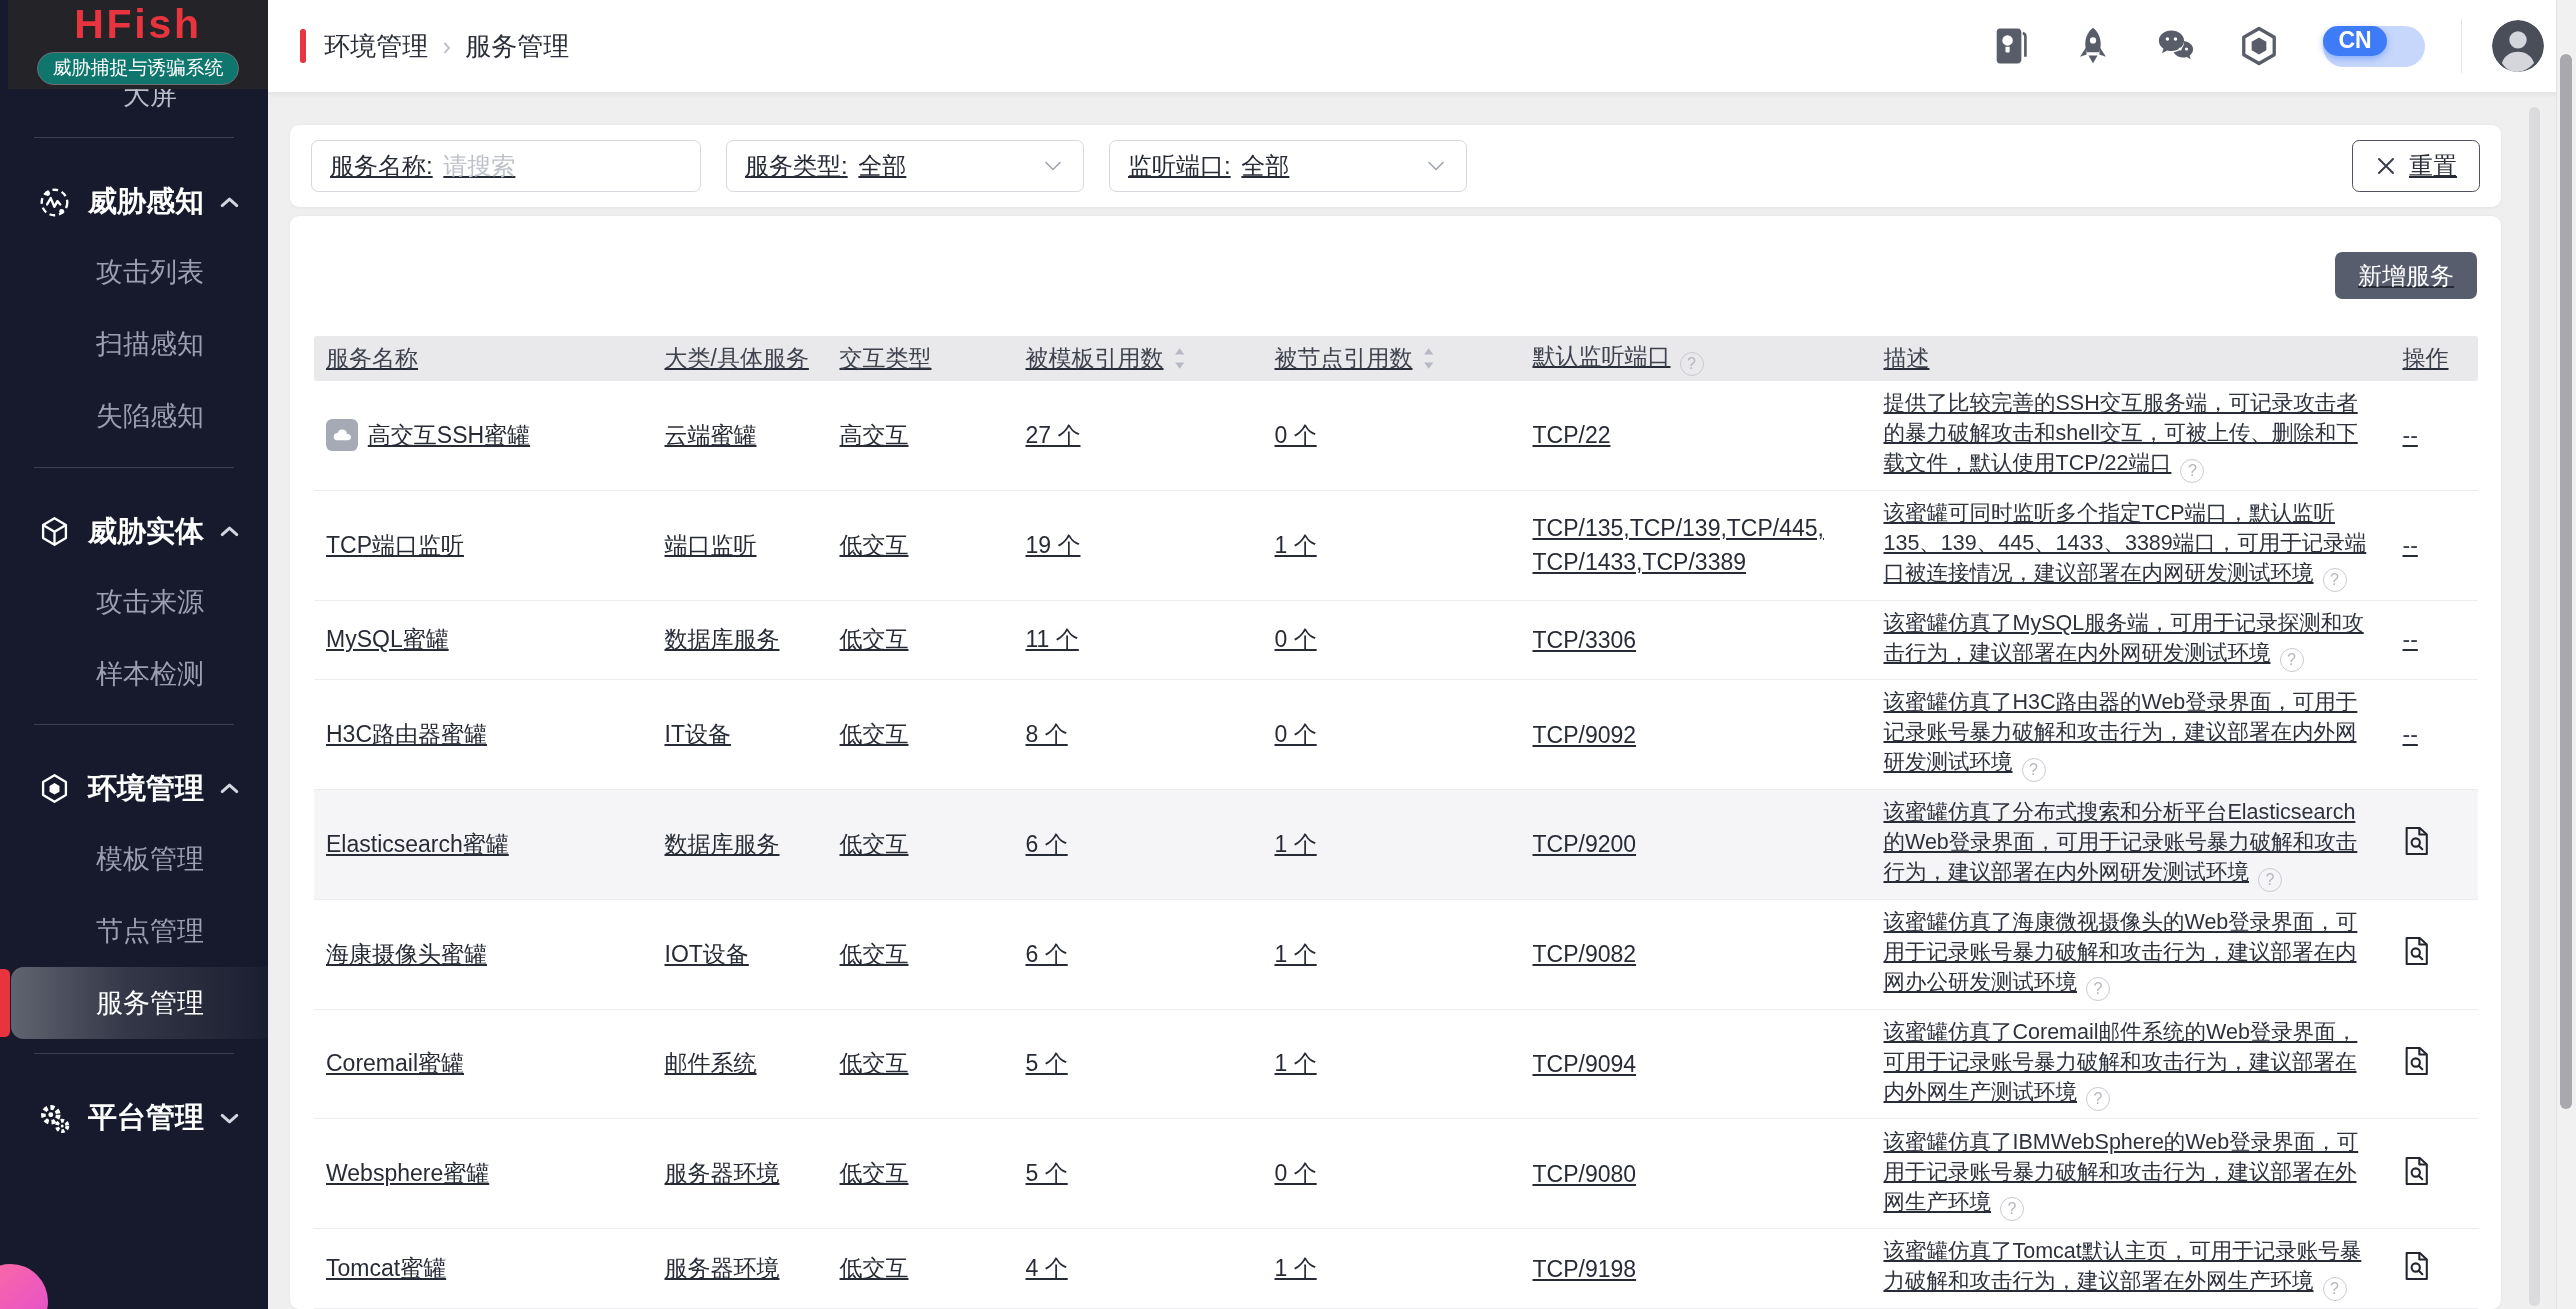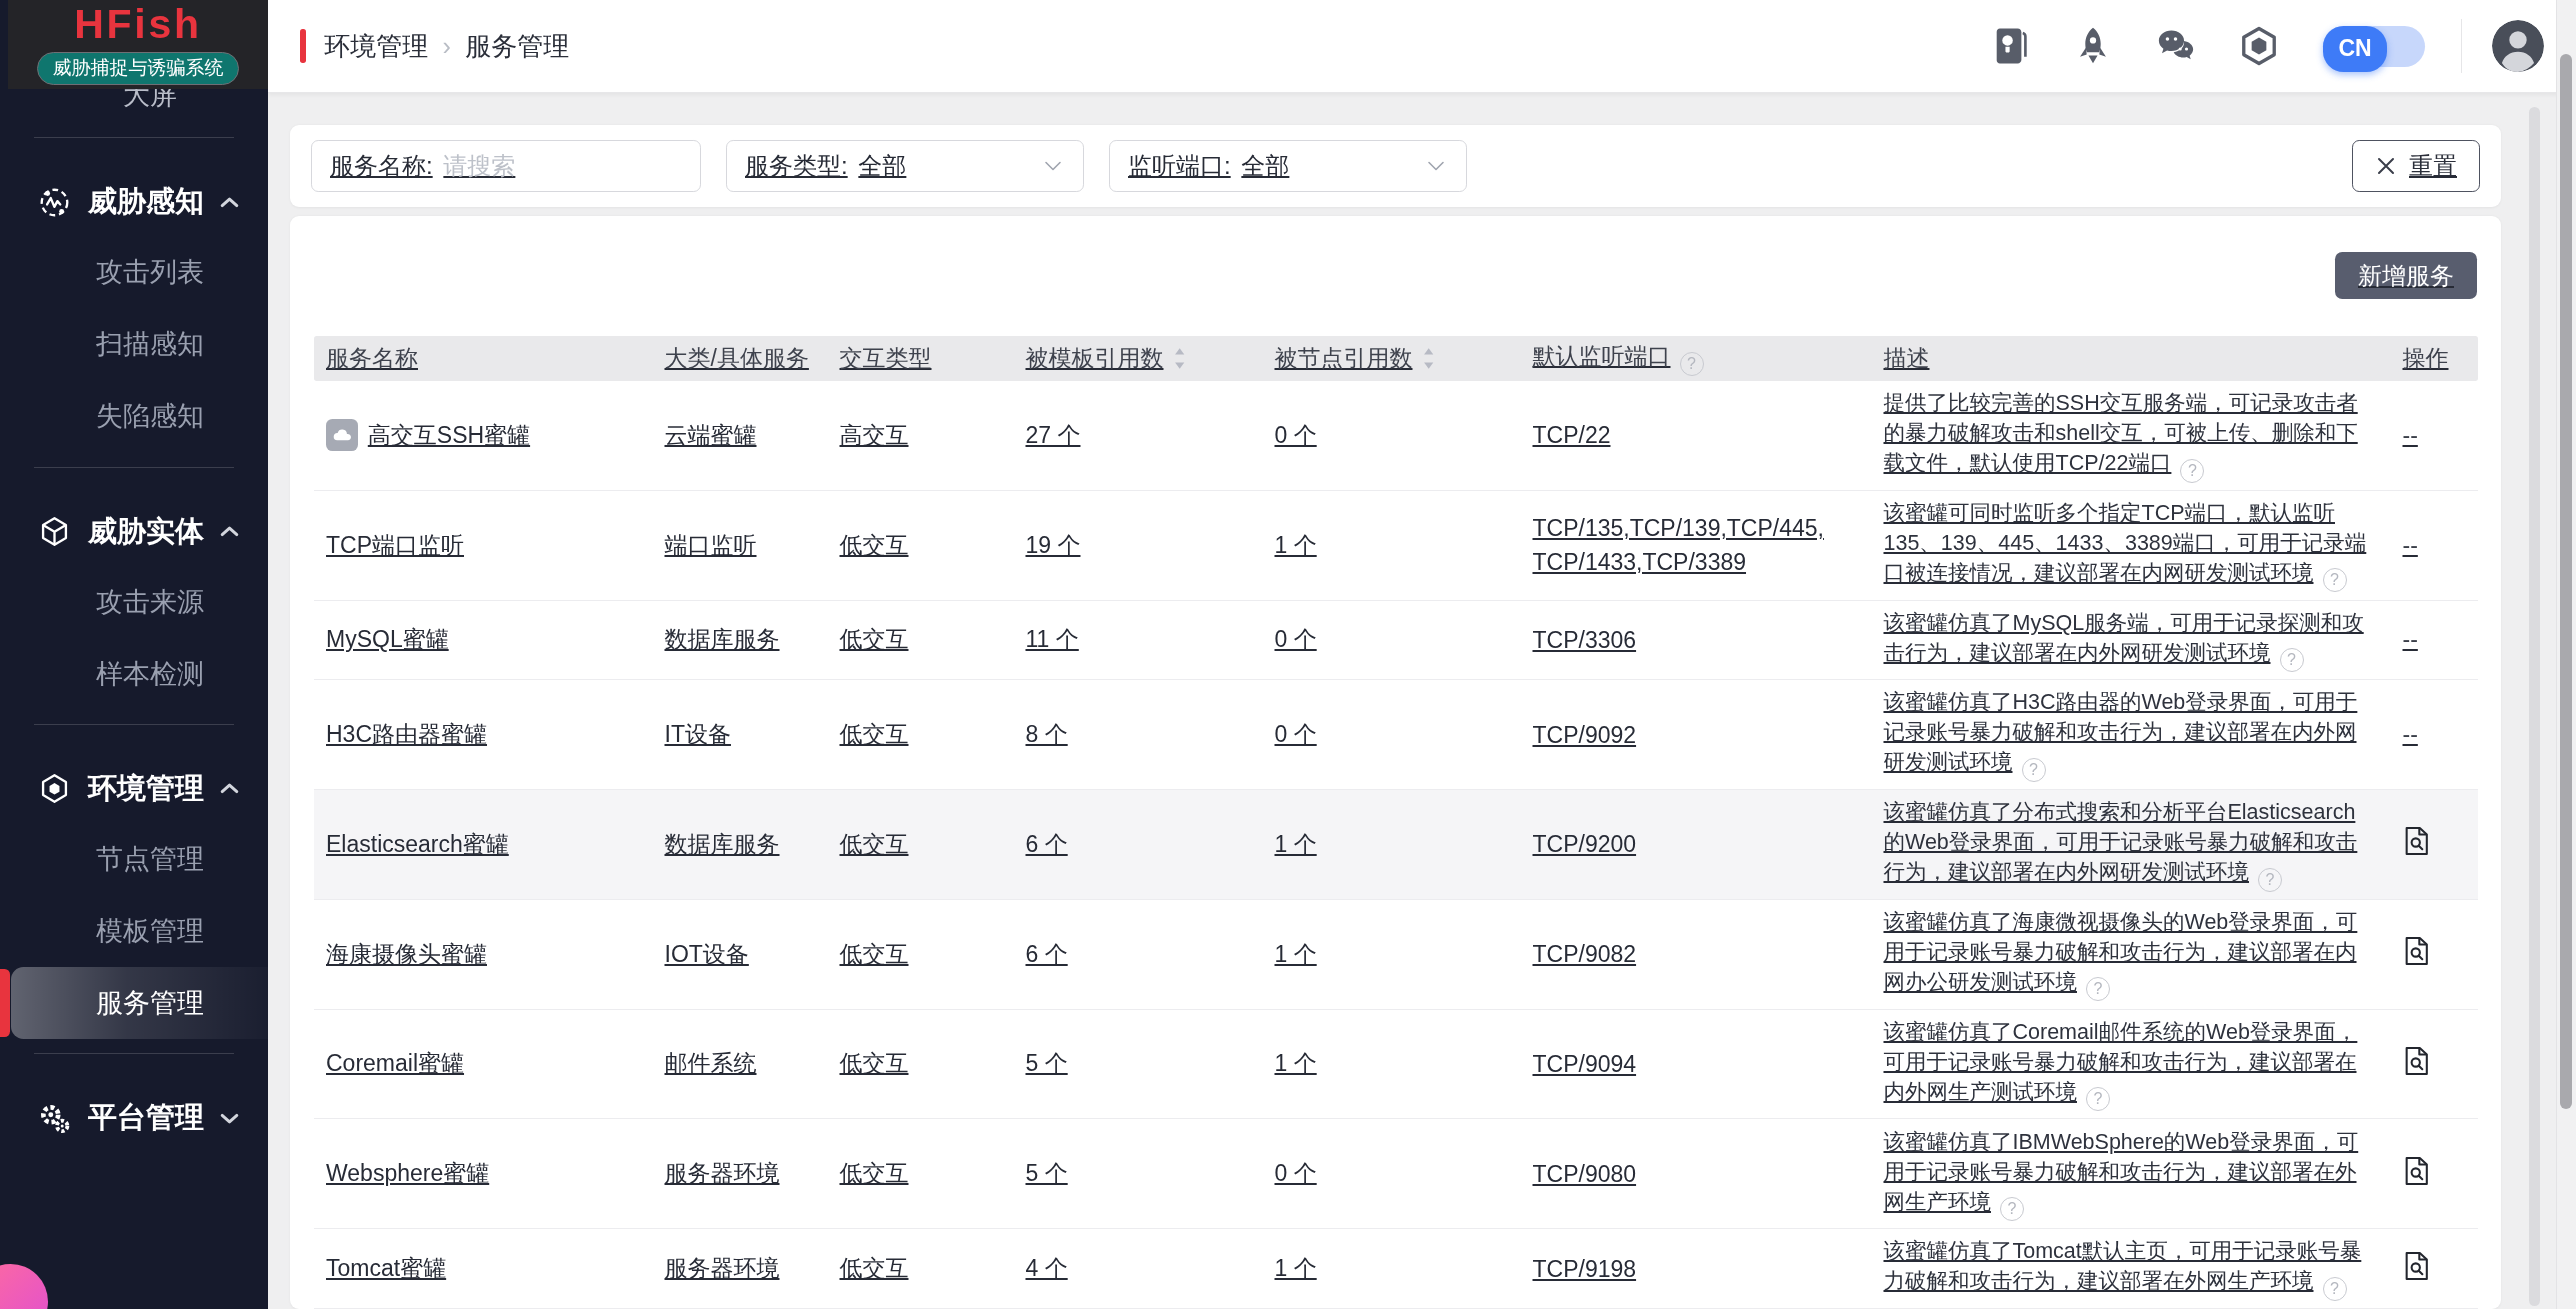--- a/index.html
+++ b/index.html
@@ -25,21 +25,21 @@
   .blob { position:absolute; left:-27px; bottom:-30px; width:75px; height:75px; border-radius:50%; background:linear-gradient(135deg,#ff6b9e,#e04fd1); z-index:4; }
 
   
   .topbar { position:absolute; left:268px; top:0; width:2308px; height:93px; background:#fff; border-bottom:0.9px solid #e7e7e9; box-shadow:0 1.8px 4.5px rgba(0,0,0,.05); display:flex; align-items:center; padding:0 32px; z-index:3; }
   .crumb-bar { width:6.3px; height:34px; background:#e8343e; border-radius:2.7px; margin-right:18px; }
   .crumb { font-size:26px; color:#2a2e39; }
   .crumb-sep { font-size:25px; color:#b9bdc5; margin:0 14.3px; }
   .top-right { margin-left:auto; display:flex; align-items:center; }
   .tico { width:42px; height:42px; margin-left:41px; color:#585d69; cursor:pointer; }
   .lang { width:102px; height:41px; border-radius:20.6px; background:#c7d7fb; position:relative; margin-left:43px; cursor:pointer; }
-  .lang .knob { position:absolute; left:0; top:0; width:64px; height:46px; border-radius:20.6px; background:#3e7bf7; color:#fff; font-size:23px; font-weight:bold; display:flex; align-items:center; justify-content:center; box-shadow:0 2.7px 7.2px rgba(62,123,247,.45); }
+  .lang .knob { position:absolute; left:0; top:0; width:64px; height:30px; border-radius:20.6px; background:#3e7bf7; color:#fff; font-size:23px; font-weight:bold; display:flex; align-items:center; justify-content:center; box-shadow:0 2.7px 7.2px rgba(62,123,247,.45); }
   .v-div { width:0.9px; height:54px; background:#e6e6e8; margin:0 30px 0 36px; }
   .avatar { width:52px; height:52px; border-radius:50%; overflow:hidden; cursor:pointer; flex:none; }
 
   
   .content { position:absolute; left:268px; top:93px; right:0; bottom:0; padding:32px 75px 0 21.5px; display:flex; flex-direction:column;text-decoration:underline; }
   .card { background:#fff; border-radius:9px; box-shadow:0 0.9px 2.7px rgba(0,0,0,.05); }
   .filter-card { padding:15px 21.5px; display:flex; align-items:center; flex:none; }
   .fbox { height:52px; border:0.9px solid #d7d8dd; border-radius:7.2px; display:flex; align-items:center; padding:0 18px; font-size:24px; color:#272b36; margin-right:25px; background:#fff; cursor:pointer; }
   .fbox .lab { white-space:nowrap; }
   .fbox.name { width:390px; }
@@ -142,24 +142,24 @@
           </svg>
         </span>
        <span>环境管理</span>
        <span class="chev">
           <svg viewBox="0 0 24 24" fill="none" stroke="currentColor" stroke-width="2.6" stroke-linecap="round" stroke-linejoin="round">
             <path d="M5.5 14.8L12 9l6.5 5.8"></path>
           </svg>
         </span>
      </div>
       <div class="child">
+        <span>模板管理</span>
+      </div>
+      <div class="child">
         <span>节点管理</span>
-      </div>
-      <div class="child">
-        <span>模板管理</span>
       </div>
       <div class="child active">
         <span>服务管理</span>
       </div>
       <div class="divider"></div>
       <div class="section">
        <span class="icon">
           <svg viewBox="0 0 24 24" fill="none" stroke="currentColor">
             <circle cx="9.3" cy="9.3" r="5.4" stroke-width="3.4" stroke-dasharray="2.9 2.1"></circle>
             <circle cx="9.3" cy="9.3" r="1.8" fill="currentColor" stroke="none"></circle>

